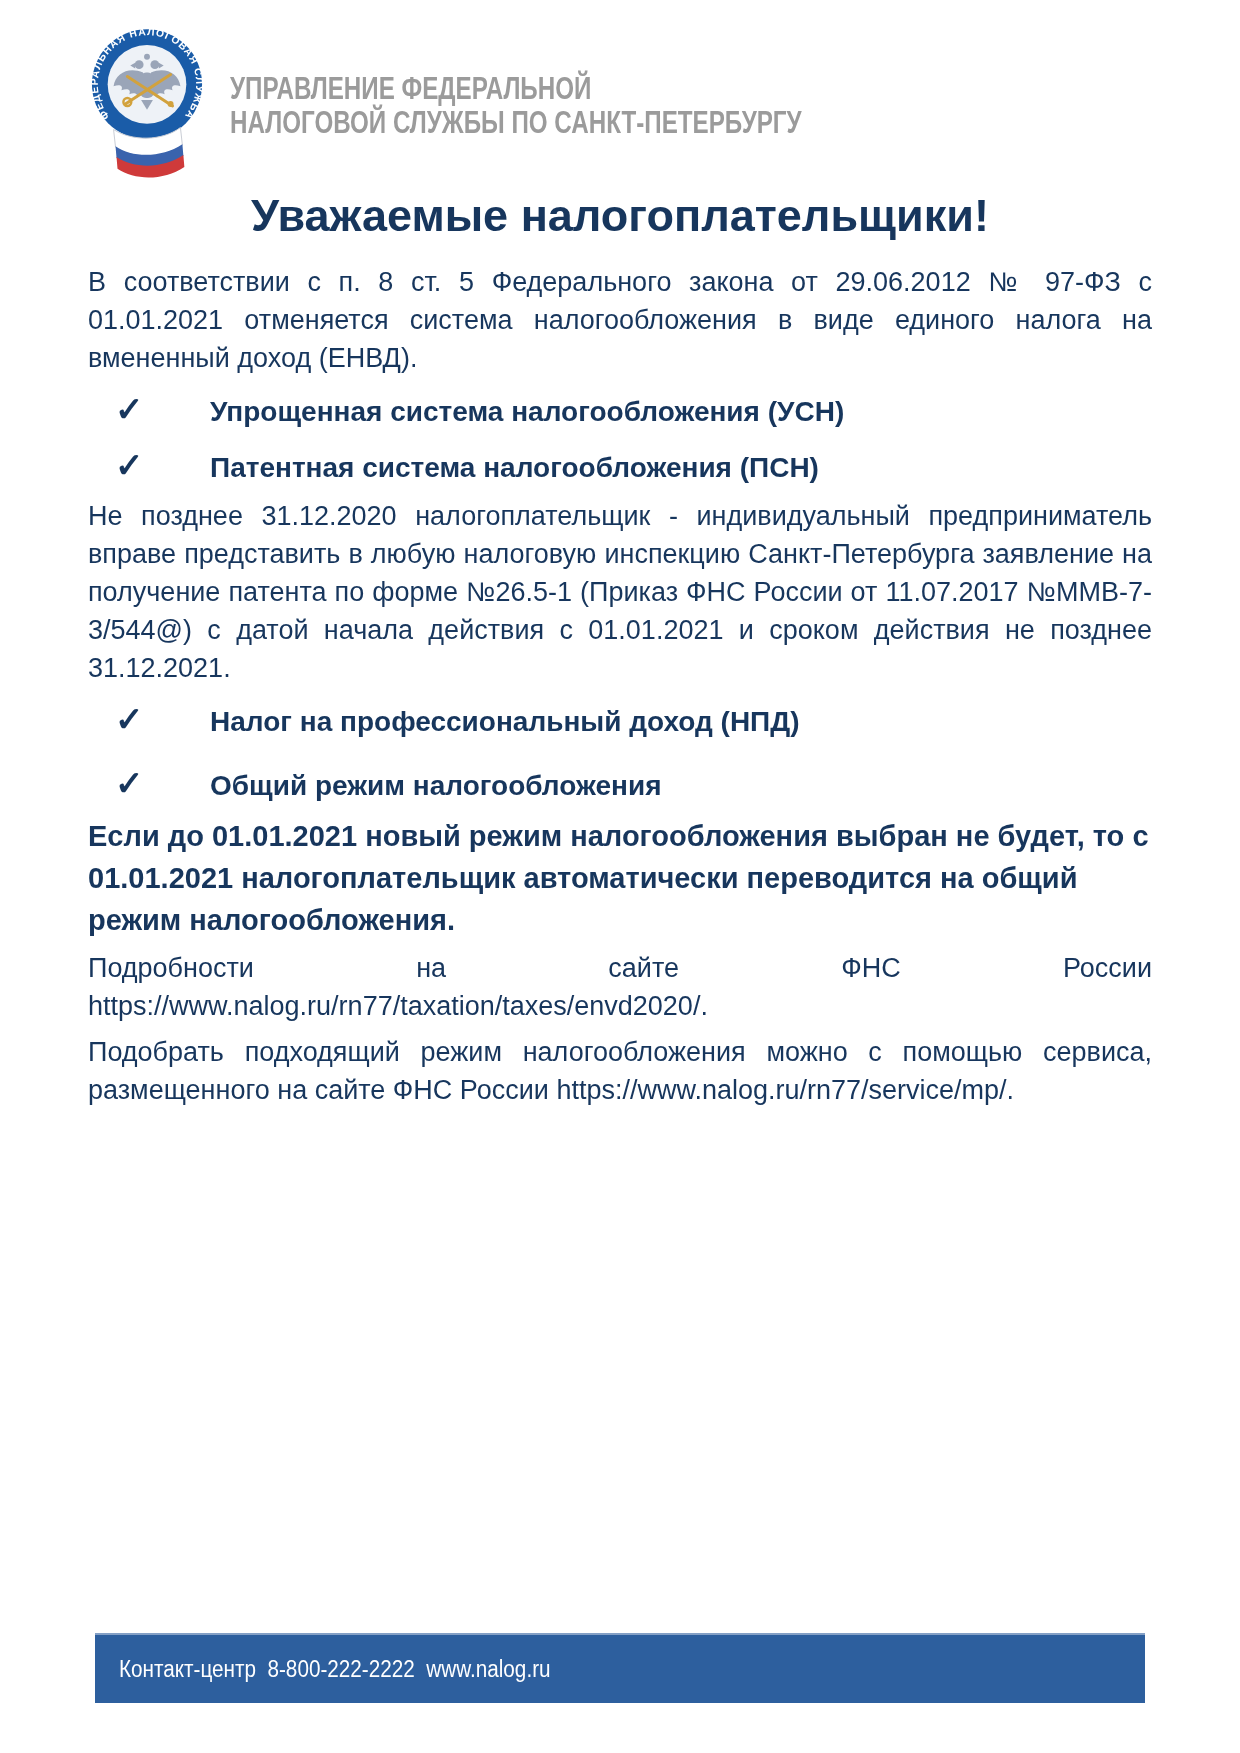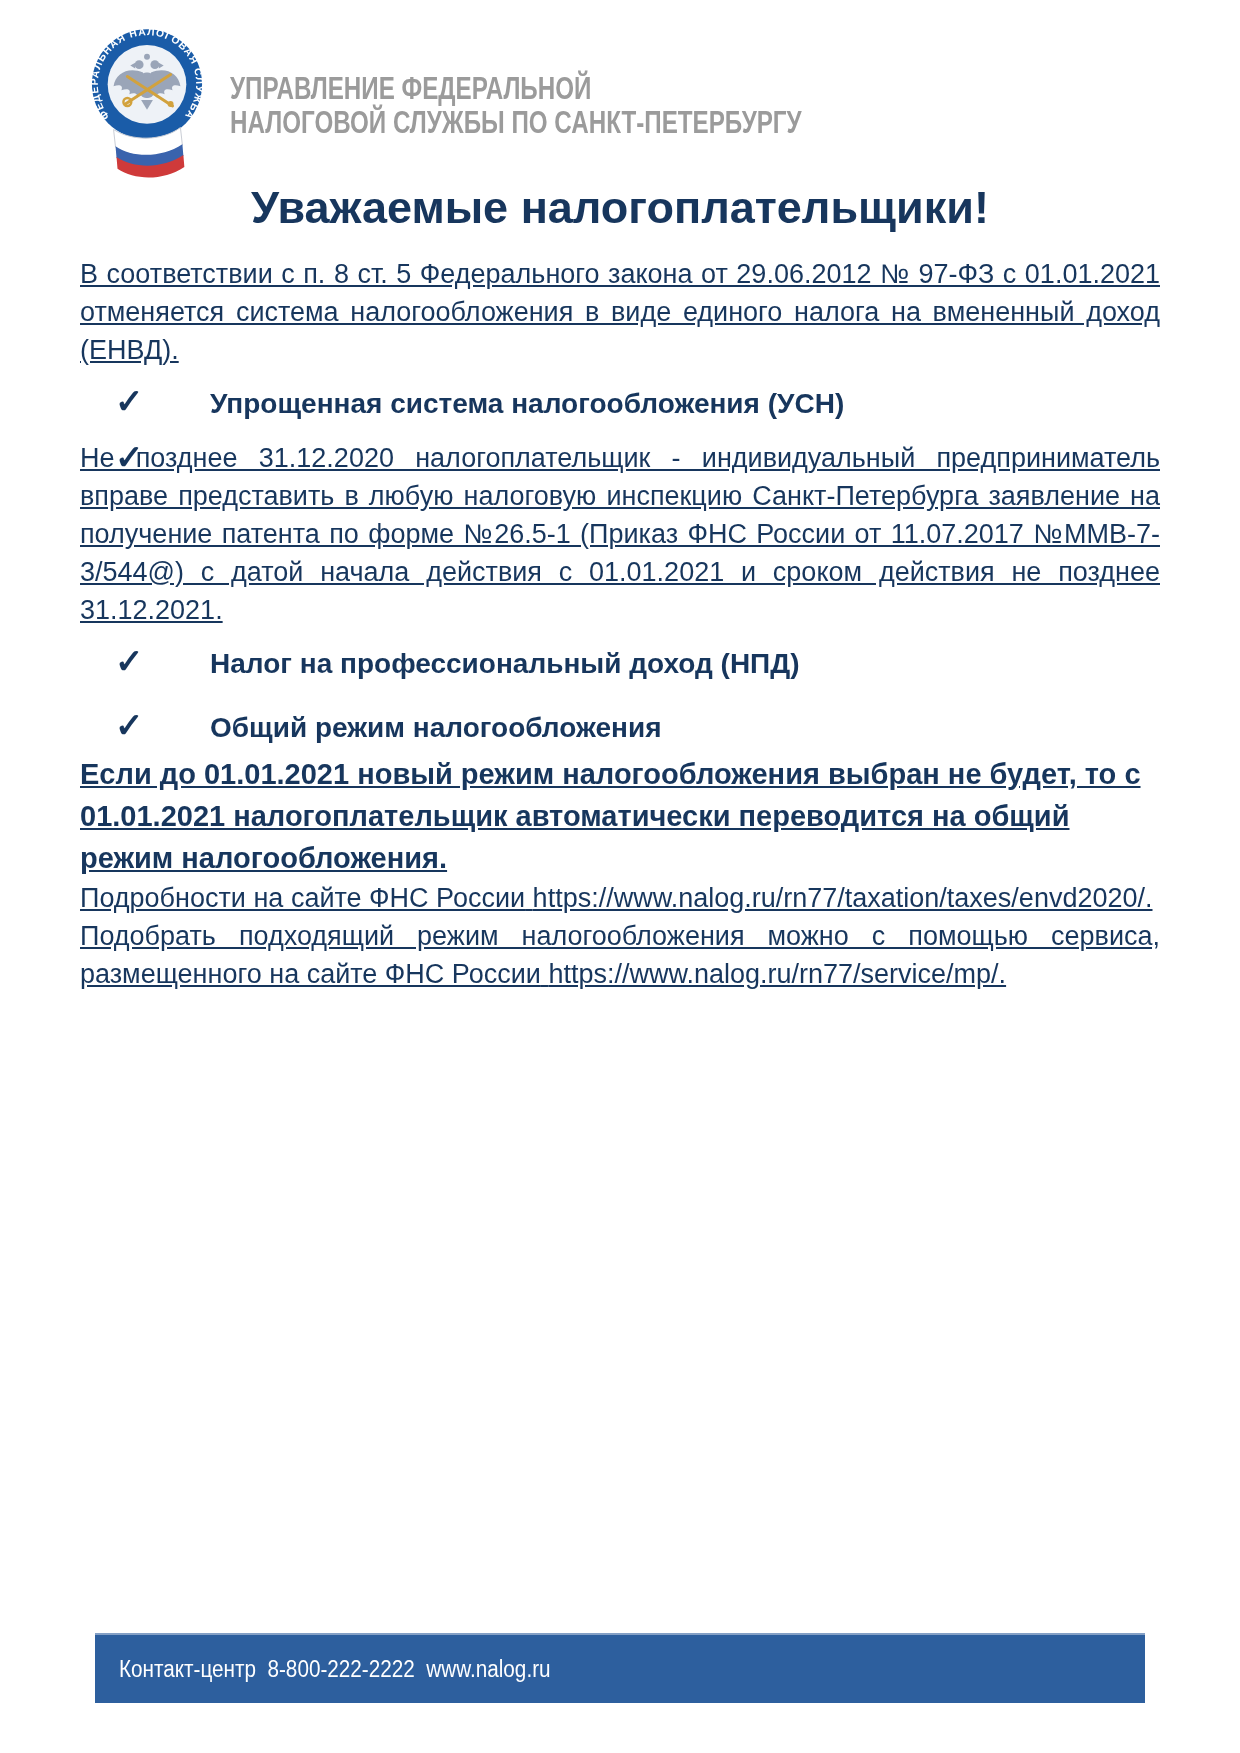--- a/index.html
+++ b/index.html
@@ -15,26 +15,26 @@
   .header{display:flex;align-items:flex-start;padding:26px 0 0 88px;}
   .logo{width:118px;height:152px;flex:none;}
   .org{
     margin:46px 0 0 24px;
     font-weight:bold;font-size:31px;line-height:34px;
     color:#9b9b9b;letter-spacing:0;
     transform:scaleX(0.78);transform-origin:0 0;white-space:nowrap;
   }
   
   .title{
-    margin-top:1px;text-align:center;
+    margin-top:9px;text-align:center;
     font-size:45px;font-weight:bold;line-height:58px;color:#17365d;
   }
   
   .content{margin:18px 80px 0 80px;font-size:27px;line-height:38px;text-align:justify;}
-  .content p{margin:0;text-decoration:underline;}
+  .content p{margin:8px;}
   .opt{
     position:relative;margin:14px 0 4px 0;padding-left:130px;
     font-weight:bold;font-size:28px;line-height:42px;text-align:left;
   }
   .opt .check{
     position:absolute;left:35px;top:-3px;
     font-size:34px;font-weight:bold;
   }
   .opt-last{margin-top:22px;}
   .warning{
@@ -106,20 +106,21 @@
 
     <p>В соответствии с п. 8 ст. 5 Федерального закона от 29.06.2012 № 97-ФЗ с 01.01.2021 отменяется система налогообложения в виде единого налога на вмененный доход (ЕНВД).</p>
 
     <div class="opt">
       <span class="check">✓</span>
       <span>Упрощенная система налогообложения (УСН)</span>
     </div>
 
     <div class="opt">
       <span class="check">✓</span>
+      <span>Патентная система налогообложения (ПСН)</span>
     </div>
     <p>Не позднее 31.12.2020 налогоплательщик - индивидуальный предприниматель вправе представить  в любую налоговую инспекцию Санкт-Петербурга заявление на получение патента по форме №26.5-1 (Приказ ФНС России от 11.07.2017 №ММВ-7-3/544@) с датой начала действия с 01.01.2021 и сроком действия не позднее 31.12.2021.</p>
 
     <div class="opt">
       <span class="check">✓</span>
       <span>Налог на профессиональный доход (НПД)</span>
     </div>
 
     <div class="opt opt-last">
       <span class="check">✓</span>

